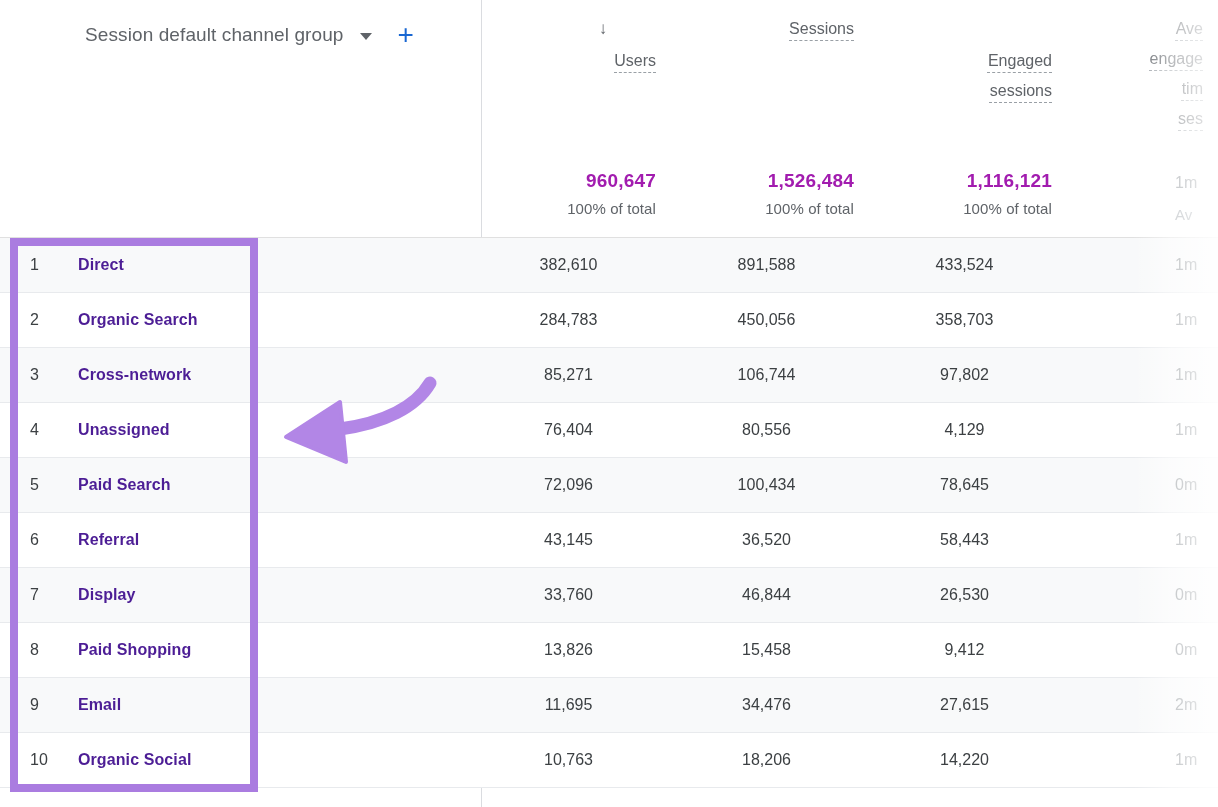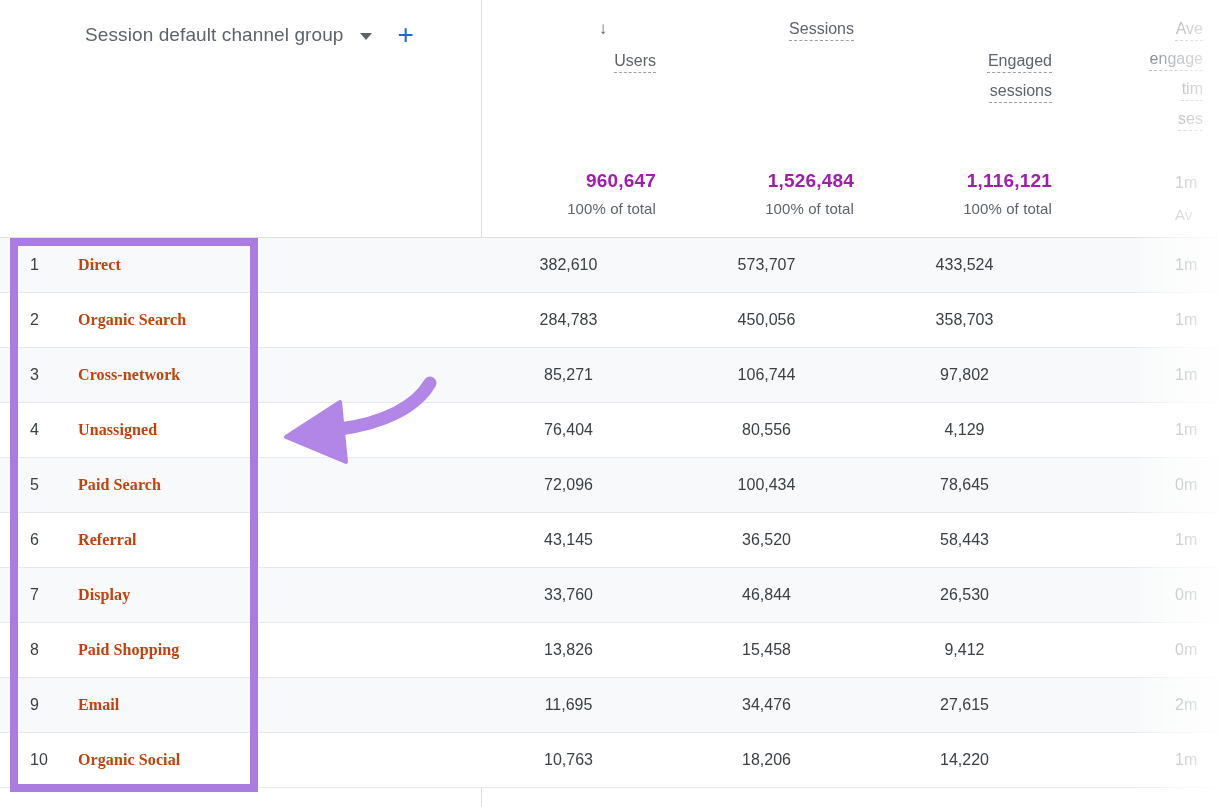--- a/index.html
+++ b/index.html
@@ -38,21 +38,21 @@
   .total-val { font-size:19px; font-weight:700; color:#a21caf; padding-top:19px; line-height:24px; letter-spacing:.2px; }
   .total-sub { font-size:15px; color:#5f6368; font-weight:400; margin-top:7px; letter-spacing:.1px; }
   .totals .avg-cell { padding-top:21px; font-size:16px; color:#80868b; line-height:24px; }
   .totals .avg-sub { font-size:15px; margin-top:8px; color:#9aa0a6; }
 
   
   .rows { position:absolute; left:0; top:238px; }
   .row { height:55px; align-items:center; border-bottom:1px solid #e8eaed; background:#fff; }
   .row.odd { background:#f8f9fa; }
   .idx { font-size:16px; color:#3c4043; padding-left:30px; }
-  .channel { font-size:16px; font-weight:700; color:#c2410c; padding-left:30px; letter-spacing:.1px;font-family:Liberation Serif, serif; }
+  .channel { font-size:16px; font-weight:700; color:#4c1d95; padding-left:30px; letter-spacing:.1px; }
   .val { font-size:16px; color:#3c4043;text-align:center; }
   .avg-val { font-size:16px; color:#80868b; }
 
   
   .highlight-box { position:absolute; left:10px; top:238px; width:248px; height:554px;
     border:8px solid #aa7ce0; pointer-events:none; z-index:4; }
   .arrow-svg { position:absolute; left:278px; top:363px; z-index:4; pointer-events:none; }
 
   
   .right-fade { position:absolute; right:0; top:0; width:85px; height:807px; z-index:5; pointer-events:none;
@@ -112,21 +112,21 @@
       <div class="avg-sub">Av</div>
     </div>
   </div>
 
   <div class="rows">
 
     <div class="row grid odd">
       <div class="idx">1</div>
       <div class="channel">Direct</div>
       <div class="num-cell val">382,610</div>
-      <div class="num-cell val">573,707</div>
+      <div class="num-cell val">891,588</div>
       <div class="num-cell val">433,524</div>
       <div class="avg-cell avg-val">1m</div>
     </div>
 
     <div class="row grid">
       <div class="idx">2</div>
       <div class="channel">Organic Search</div>
       <div class="num-cell val">284,783</div>
       <div class="num-cell val">450,056</div>
       <div class="num-cell val">358,703</div>

